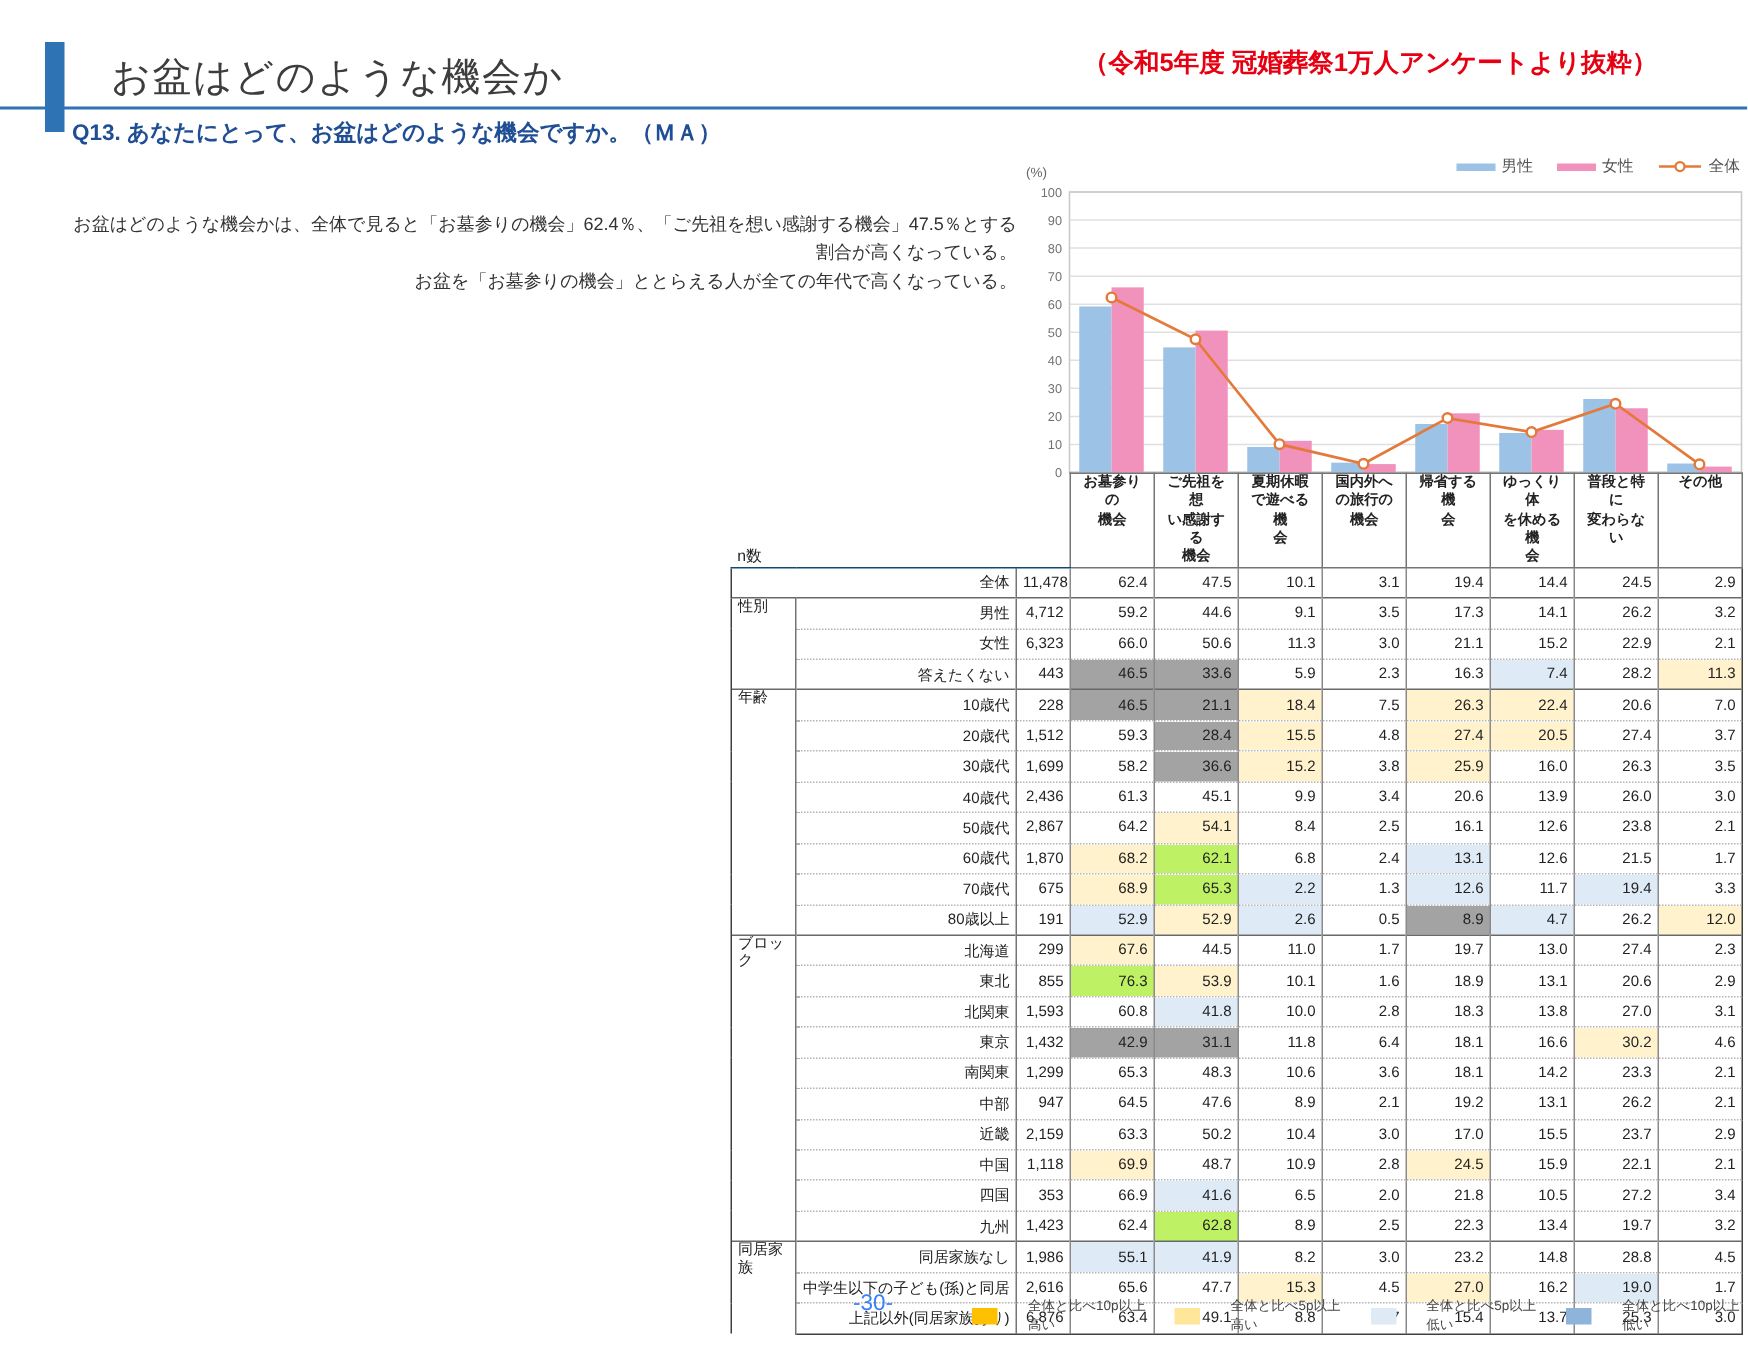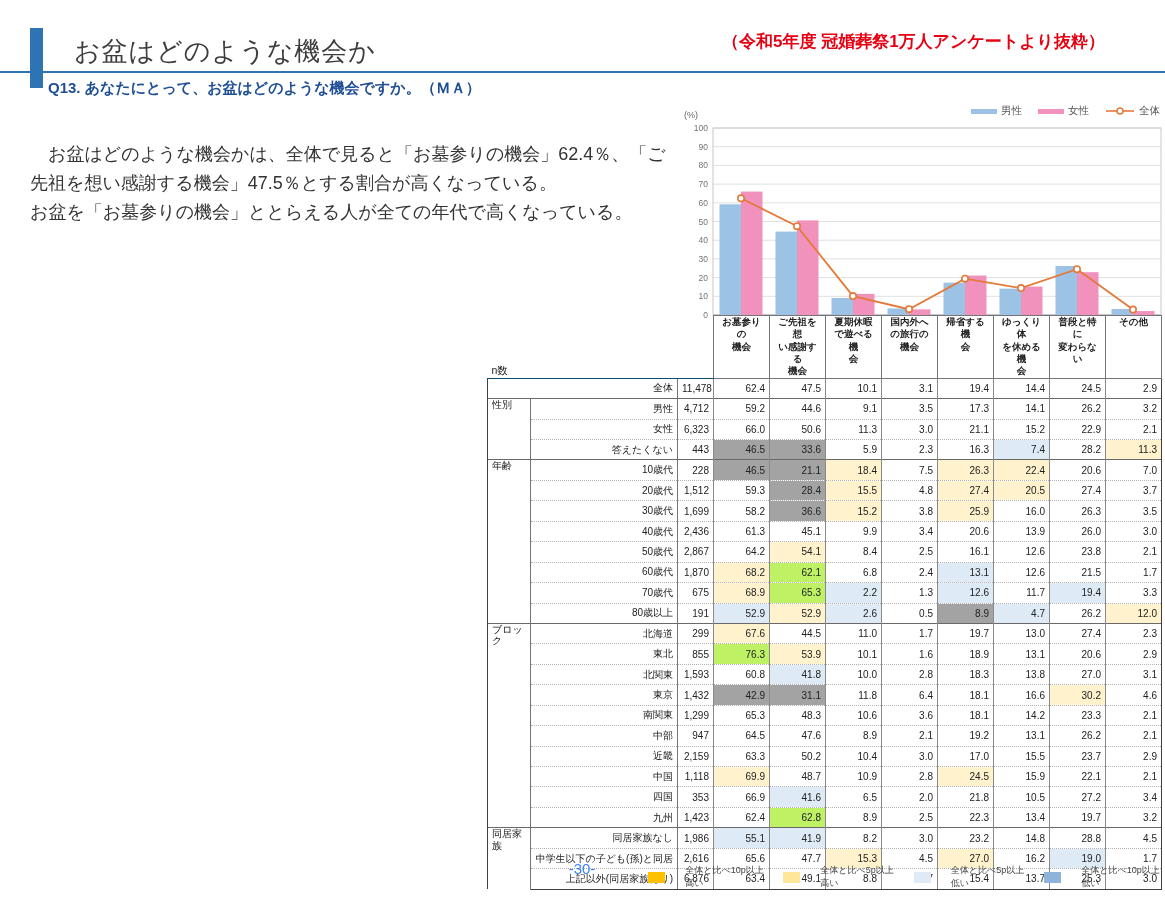--- a/index.html
+++ b/index.html
@@ -7,21 +7,21 @@
         font-family:"Liberation Sans","DejaVu Sans",sans-serif;color:#333;}
 
   
   #accent-bar{position:absolute;left:30px;top:28px;width:13px;height:60px;background:#2E74B5;}
   #page-title{position:absolute;left:74px;top:34px;font-size:26px;color:#3d3d3d;letter-spacing:1px;}
   #source-note{position:absolute;right:60px;top:30px;font-size:17px;font-weight:bold;color:#E60012;}
   #header-rule{position:absolute;left:0;top:71px;width:1165px;border-top:2px solid #2E74B5;}
   #question-line{position:absolute;left:48px;top:79px;font-size:15px;font-weight:bold;color:#1F4E94;}
 
   
-  #lead{position:absolute;left:30px;top:140px;width:648px;font-size:18px;line-height:1.6;color:#333;}
+  #lead{position:absolute;left:30px;top:140px;width:648px;font-size:12px;line-height:1.6;color:#333;text-align:right;}
   #lead p{margin:0;}
 
   
   #pct-label{position:absolute;left:684px;top:110px;font-size:9px;color:#666;}
   #chart-legend{position:absolute;left:870px;top:104px;width:290px;display:flex;justify-content:flex-end;
                 align-items:center;gap:16px;font-size:10.5px;color:#555;}
   .cl-item{display:inline-flex;align-items:center;gap:4px;}
   .cl-swatch{display:inline-block;width:26px;height:5px;}
   #chart-svg{position:absolute;left:680px;top:120px;}
 

